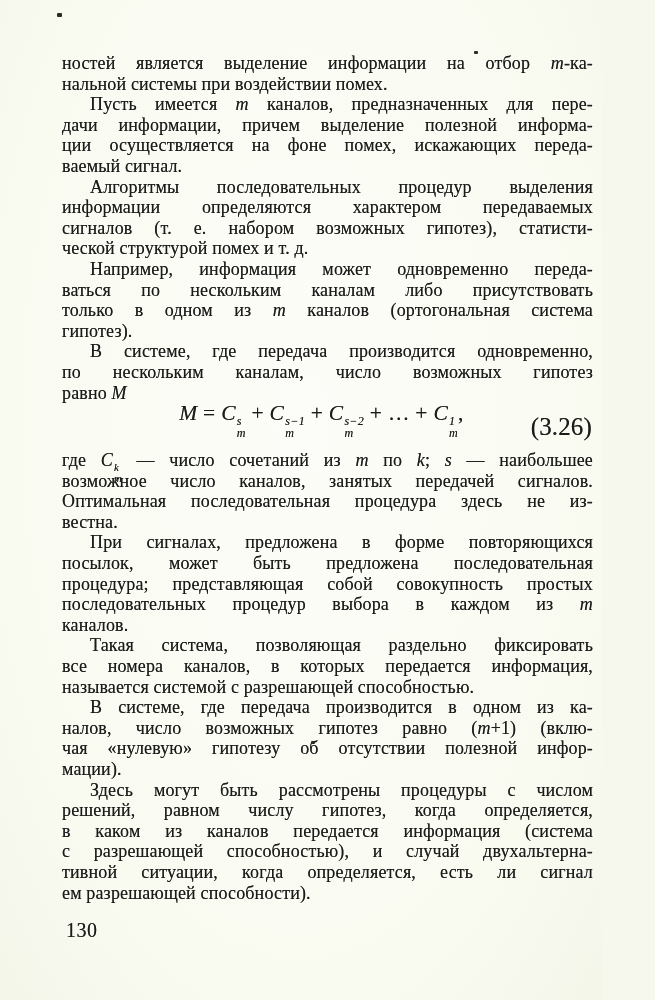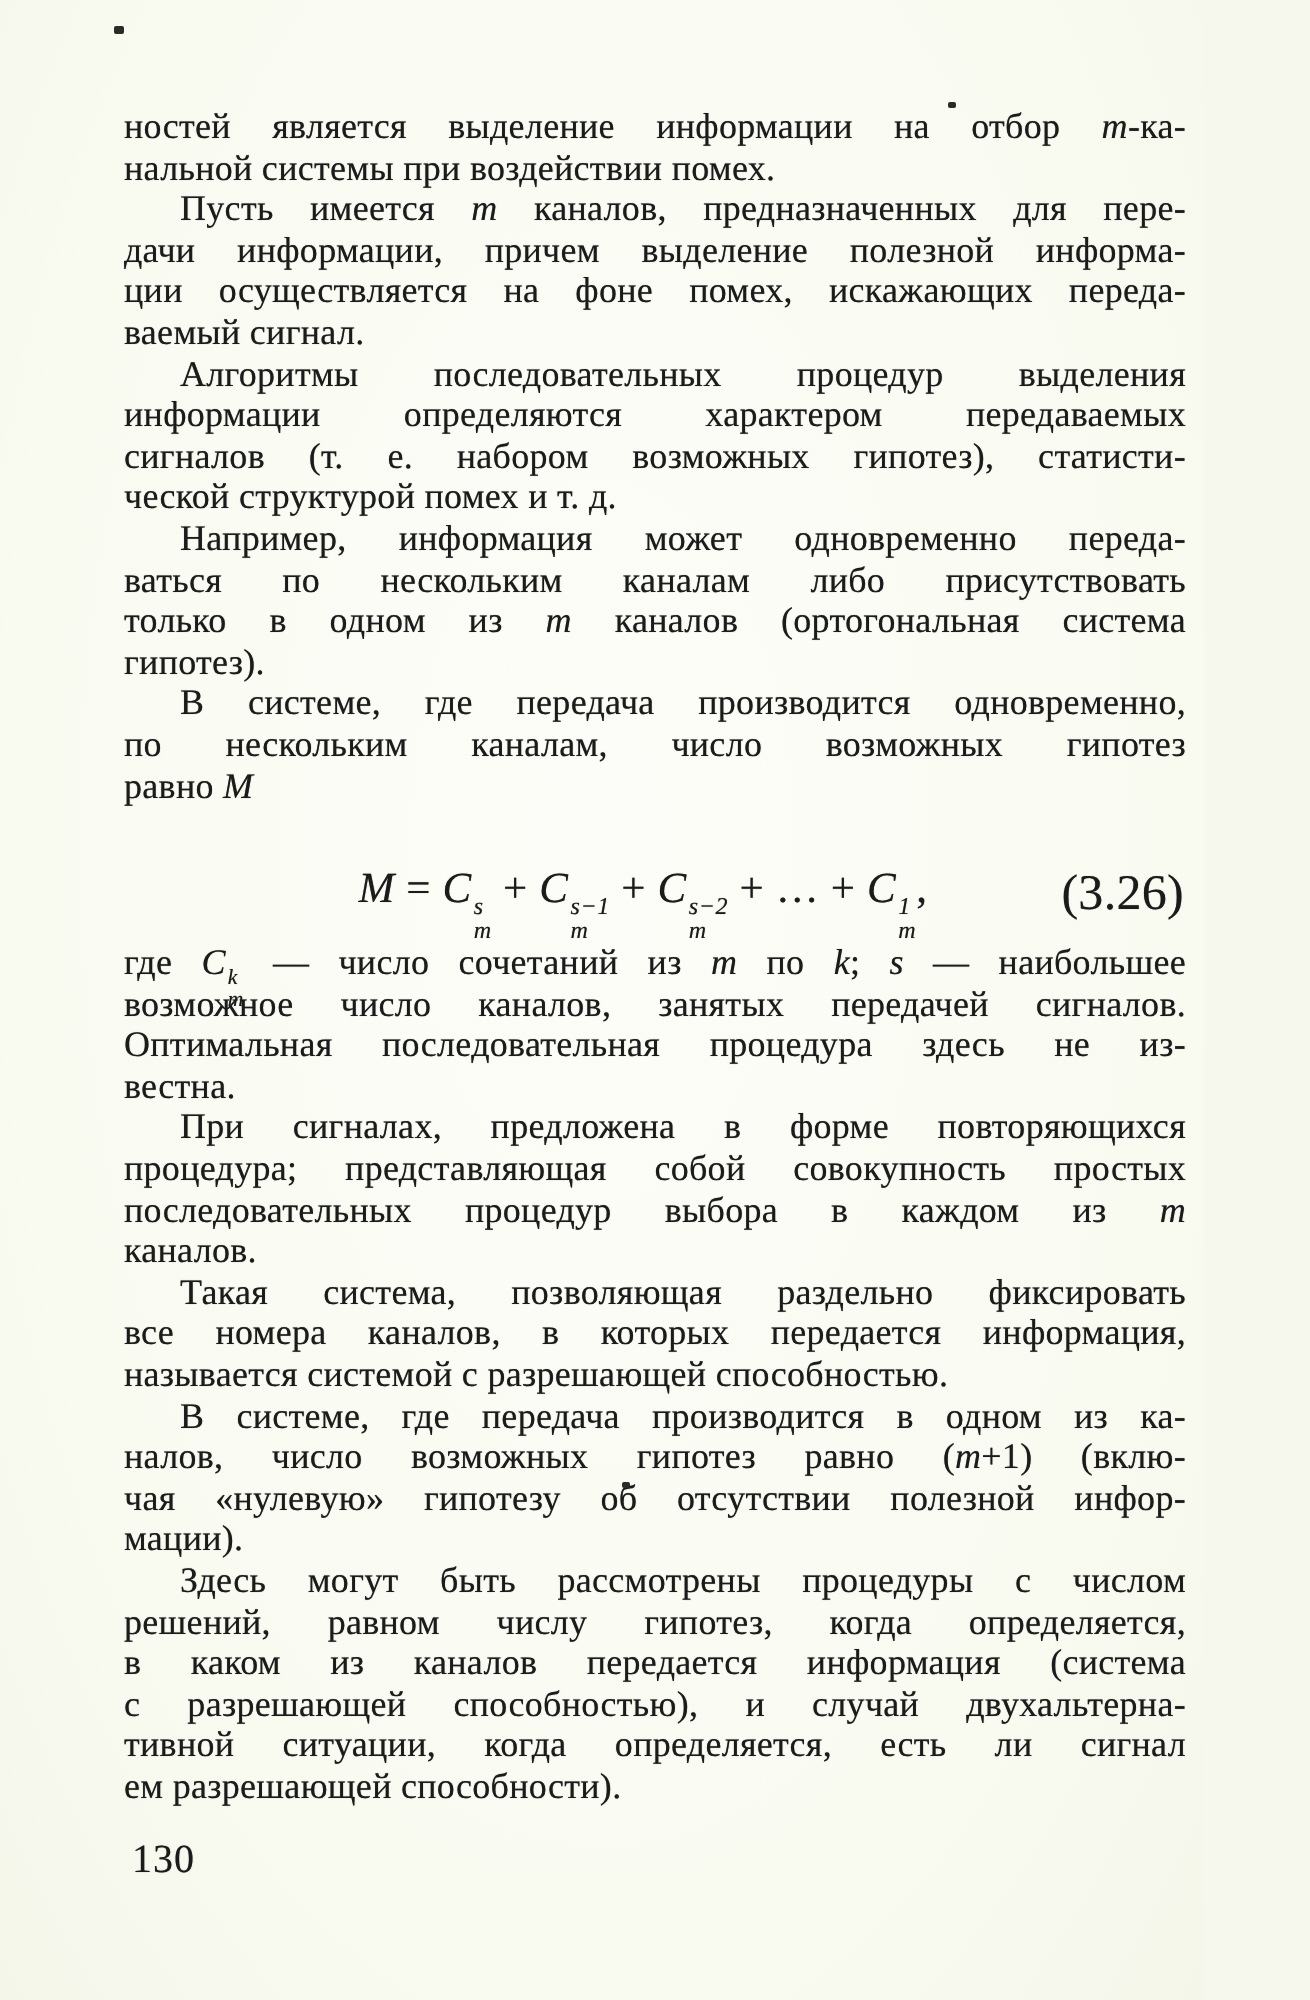--- a/index.html
+++ b/index.html
@@ -47,22 +47,21 @@
     line-height: 1.02em;
     margin-left: 1px;
     text-align: left;
   }
   .ssup, .ssub { font-style: italic; display: block; }
 
   .equation-row {
     position: relative;
     height: 47px;
     display: flex;
-    align-items: flex-end;
-    margin-top: 21px;
+    align-items: flex-start;
   }
   .eq-body {
     margin: 0 auto;
     transform: translateX(-6px);
     font-size: 21.5px;
     white-space: nowrap;
     letter-spacing: 0.3px;
   }
   .eq-body .stack { font-size: 0.56em; }
   .eq-number {
@@ -127,20 +126,21 @@
     </div>
     <div id="lines-after">
         <div class="line">где <span class="stacked"><span class="mbase">C</span><span class="stack">
               <span class="ssup">k</span>
               <span class="ssub">m</span>
             </span></span> — число сочетаний из <span class="mvar">m</span> по <span class="mvar">k</span>; <span class="mvar">s</span> — наибольшее</div>
         <div class="line">возможное число каналов, занятых передачей сигналов.</div>
         <div class="line">Оптимальная последовательная процедура здесь не из-</div>
         <div class="line end">вестна.</div>
         <div class="line indent">При сигналах, предложена в форме повторяющихся</div>
+        <div class="line">посылок, может быть предложена последовательная</div>
         <div class="line">процедура; представляющая собой совокупность простых</div>
         <div class="line">последовательных процедур выбора в каждом из <span class="mvar">m</span></div>
         <div class="line end">каналов.</div>
         <div class="line indent">Такая система, позволяющая раздельно фиксировать</div>
         <div class="line">все номера каналов, в которых передается информация,</div>
         <div class="line end">называется системой с разрешающей способностью.</div>
         <div class="line indent">В системе, где передача производится в одном из ка-</div>
         <div class="line">налов, число возможных гипотез равно (<span class="mvar">m</span>+1) (вклю-</div>
         <div class="line">чая «нулевую» гипотезу об отсутствии полезной инфор-</div>
         <div class="line end">мации).</div>

